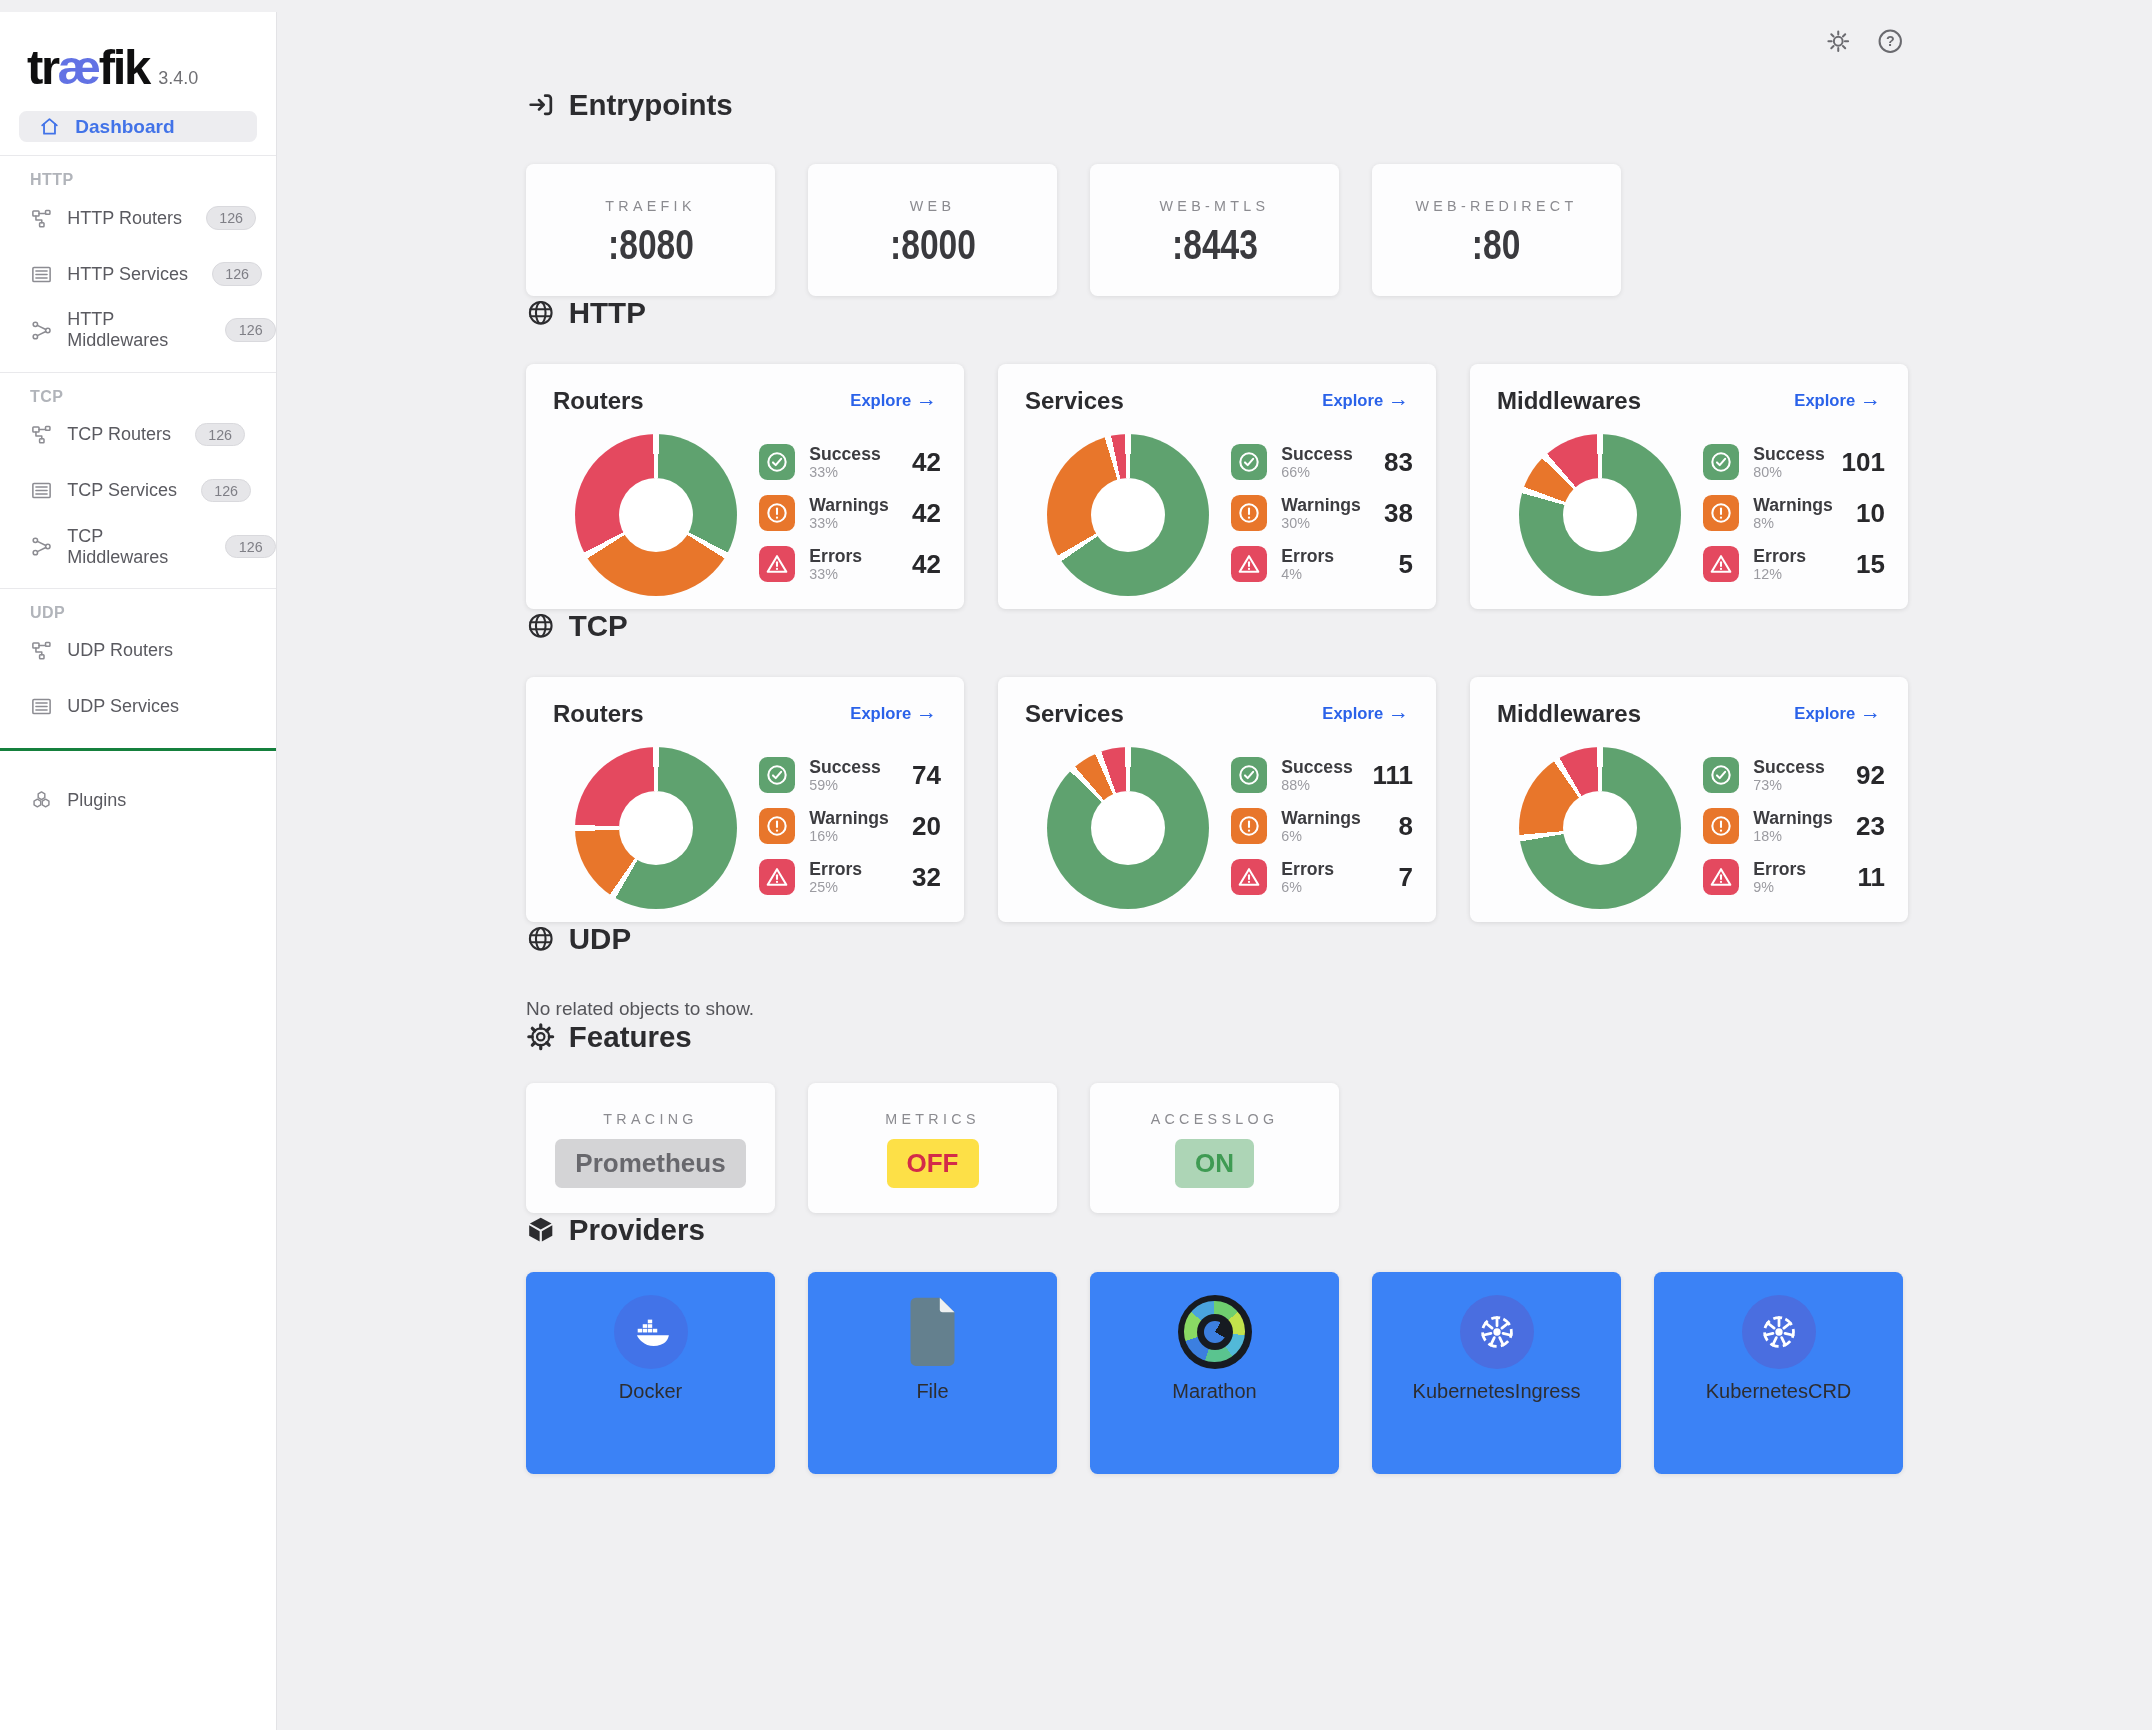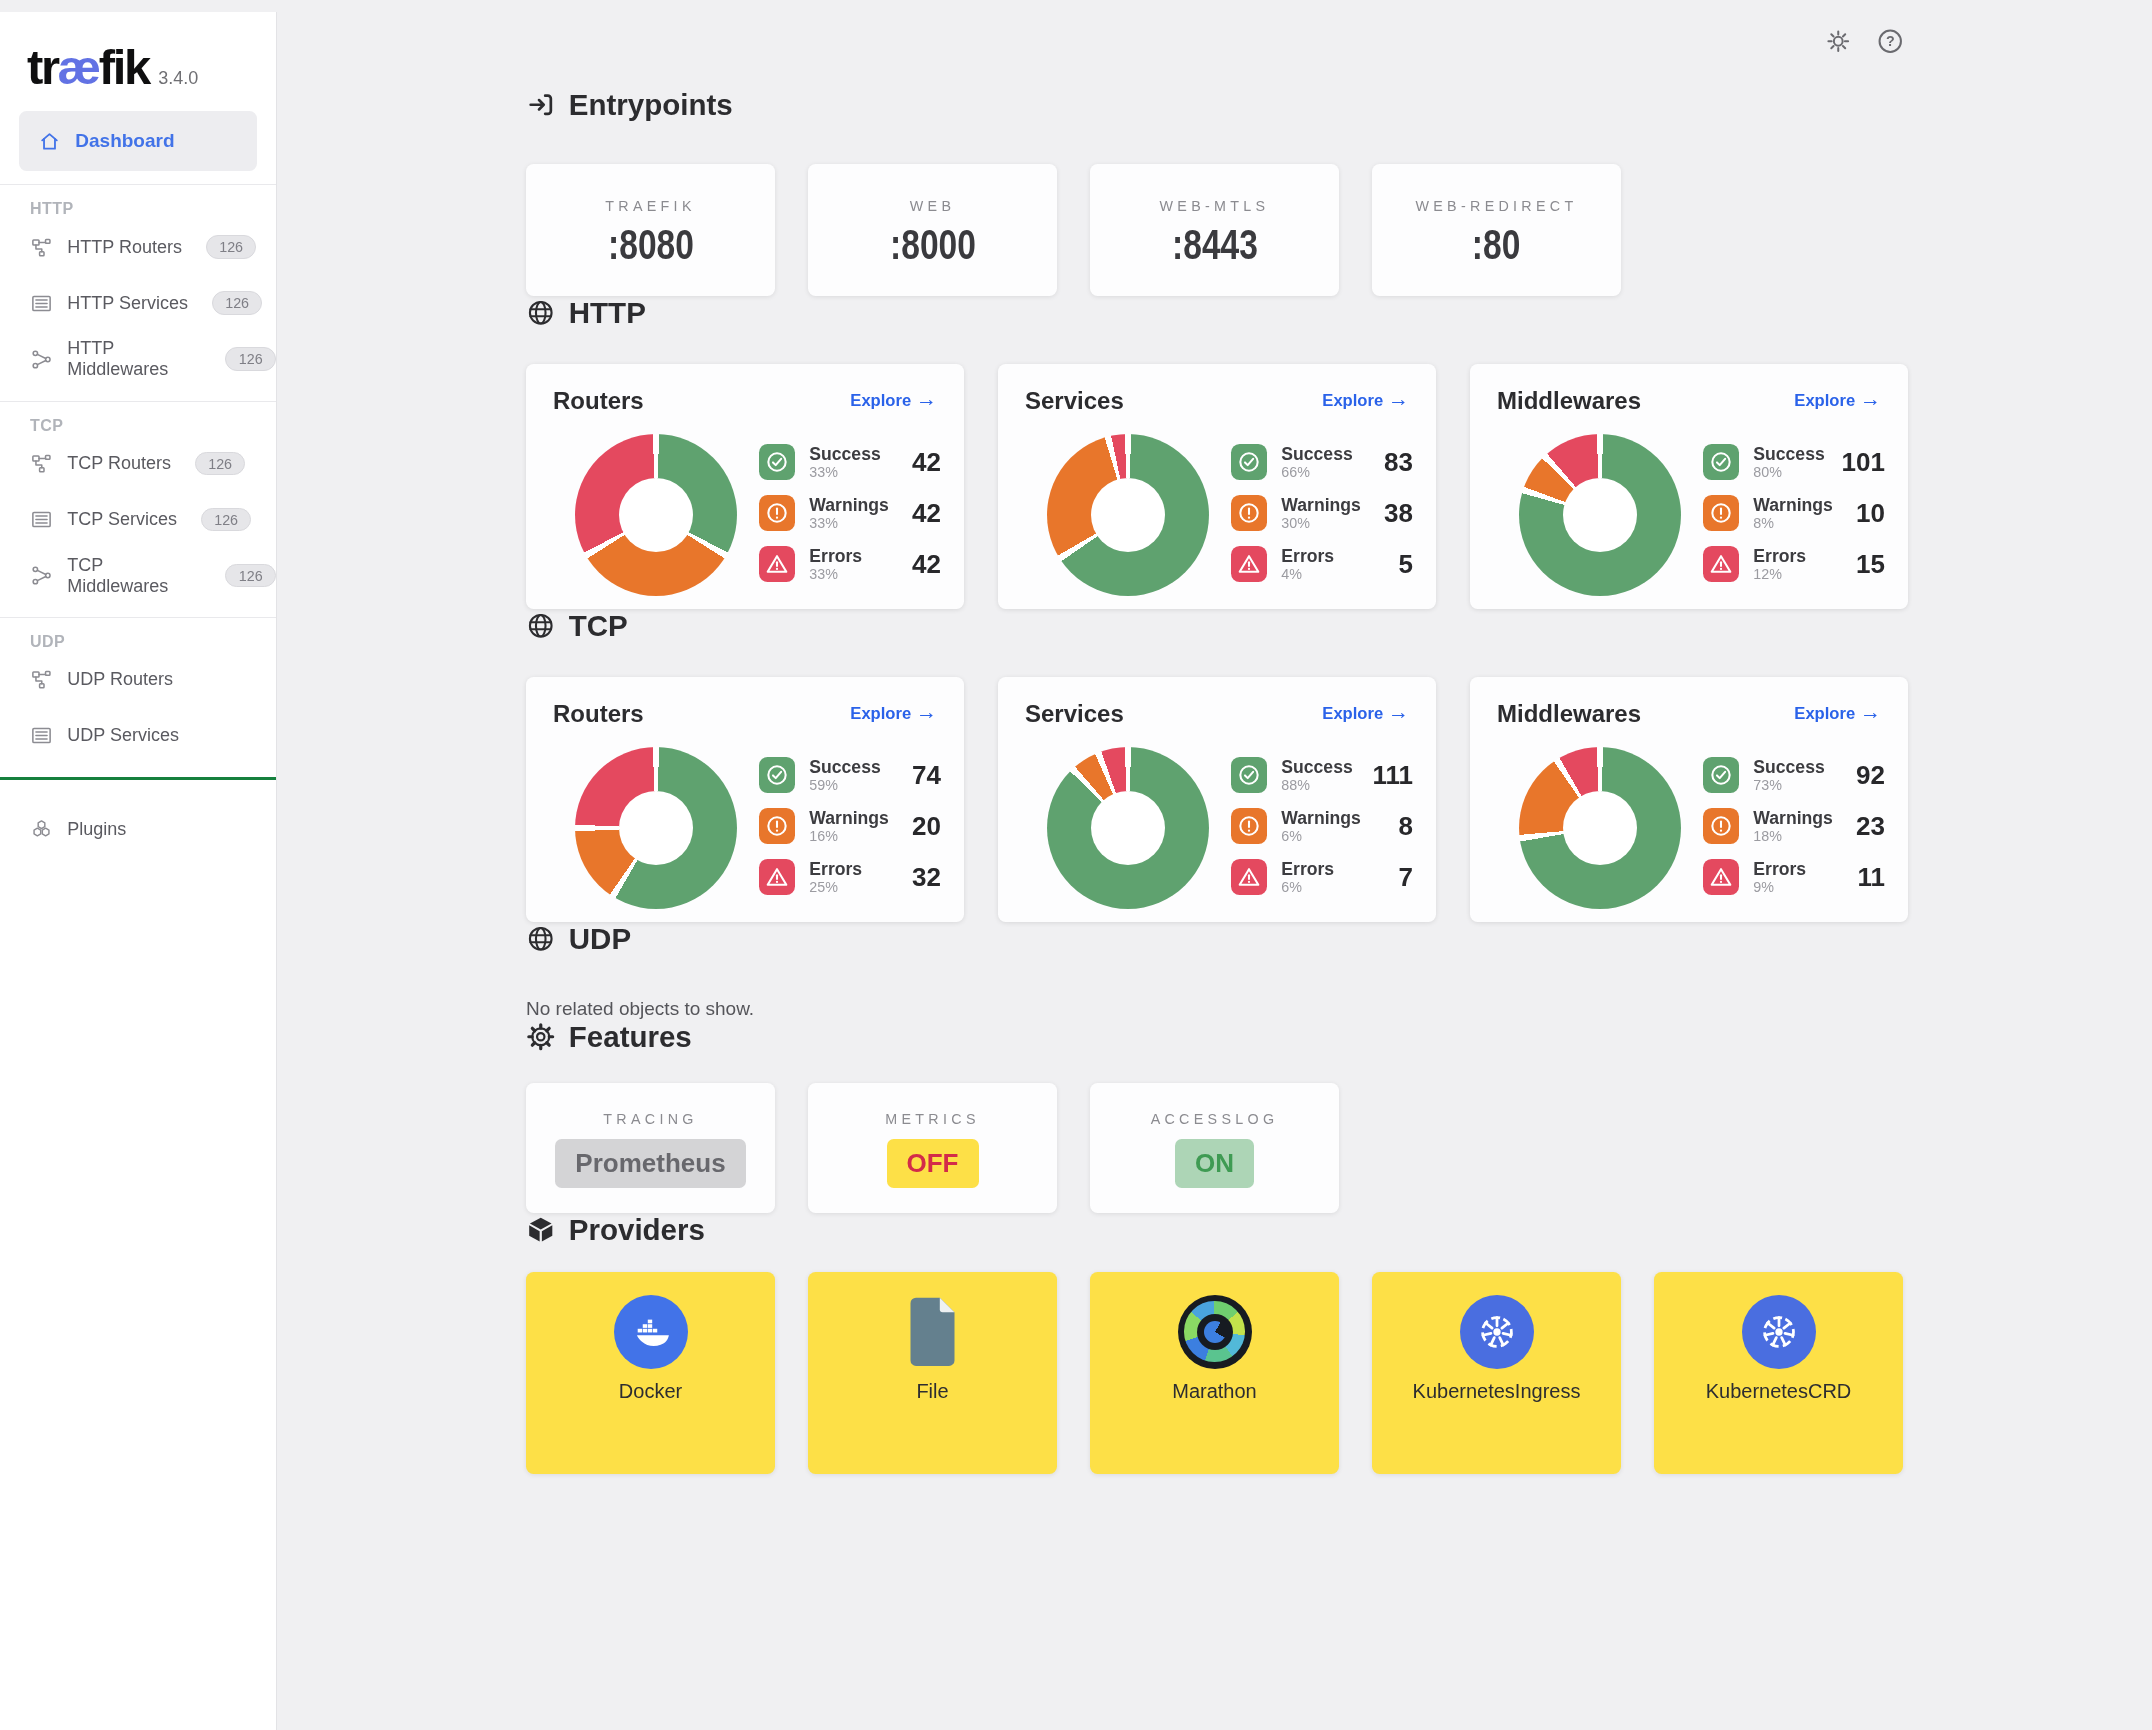--- a/index.html
+++ b/index.html
@@ -11,21 +11,21 @@
   }
   *{box-sizing:border-box;}
   svg{display:block;}
 
   
   .sidebar{position:absolute;left:0;top:12px;width:277px;height:1730px;background:#ffffff;border-right:1px solid #e3e3e6;}
   .logo-row{padding:32px 0 0 27px;display:flex;align-items:baseline;}
   .logo{font-size:49px;line-height:46px;font-weight:700;letter-spacing:-2.4px;color:#0f0f10;}
   .logo .ae{color:#6272e4;}
   .version{font-size:18px;color:#6f6f73;margin-left:9.5px;}
-  .nav-dash{margin:21px 19px 0 19px;height:60px;background:#ededf0;border-radius:7.6px;display:flex;align-items:center;padding-left:19px;gap:14.3px;color:#4273e8;font-size:19px;font-weight:700;cursor:pointer;}
+  .nav-dash{margin:21px 19px 0 19px;height:31px;background:#ededf0;border-radius:7.6px;display:flex;align-items:center;padding-left:19px;gap:14.3px;color:#4273e8;font-size:19px;font-weight:700;cursor:pointer;}
   .nav-dash .sic{color:#4273e8;}
   .sgroup{border-top:1px solid #e9e9ec;margin-top:13.3px;padding-top:15px;}
   .slabel{padding-left:30px;font-size:16px;font-weight:700;letter-spacing:0.5px;color:#b1b4ba;height:19px;}
   .sitem{height:56px;display:flex;align-items:center;padding-left:30px;gap:14.3px;cursor:pointer;}
   .sitem:first-of-type{margin-top:13.3px;}
   .sitem-label{font-size:18px;font-weight:500;color:#5a5a60;}
   .sic{width:23px;height:23px;color:#8c8c92;flex:0 0 auto;}
   .sic svg{width:23px;height:23px;}
   .badge{margin-left:9.5px;background:#e6e6e9;border:1px solid #d9d9dd;color:#7f7f86;font-size:14.3px;padding:2.9px 12.4px;border-radius:13.3px;}
   .plug-sep{border-top:3px solid #15803d;margin-top:13.3px;padding-top:7.6px;}
@@ -72,21 +72,21 @@
   .empty-text{margin-top:42px;font-size:19px;color:#55555a;}
 
   .fcards{display:flex;gap:33px;margin-top:28.5px;}
   .fcard{width:249px;height:130px;background:#fdfdfe;border-radius:7.6px;box-shadow:0 1px 4.8px rgba(0,0,0,.09);text-align:center;padding-top:28.5px;}
   .pill{display:inline-block;margin-top:12.4px;padding:8.6px 20px;border-radius:6.7px;font-size:26px;font-weight:700;}
   .pill.neutral{background:#d4d4d6;color:#68686d;}
   .pill.off{background:#fde047;color:#d32b49;}
   .pill.on{background:#add5b6;color:#3f9b53;}
 
   .pcards{display:flex;gap:33px;margin-top:25px;}
-  .pcard{width:249px;height:202px;background:#fde047;border-radius:7.6px;box-shadow:0 1px 4.8px rgba(0,0,0,.09);text-align:center;padding-top:23px;}
+  .pcard{width:249px;height:202px;background:#3b82f6;border-radius:7.6px;box-shadow:0 1px 4.8px rgba(0,0,0,.09);text-align:center;padding-top:23px;}
   .plabel{margin-top:11.4px;font-size:20px;font-weight:500;color:#2d2d30;}
   .pcircle{width:74px;height:74px;border-radius:50%;margin:0 auto;display:flex;align-items:center;justify-content:center;}
   .pcircle.docker{background:#4273e8;}
   .pcircle.kube{background:#4a6ee0;}
   .pfile{width:74px;height:74px;margin:0 auto;display:flex;align-items:center;justify-content:center;}
   .micon{width:74px;height:74px;border-radius:50%;background:#171b21;position:relative;margin:0 auto;}
   .mring{position:absolute;inset:6.7px;border-radius:50%;
     background:conic-gradient(#6fcf6f 0 14%,#c3e24c 14% 27%,#52b9d8 27% 40%,#5ac48f 40% 55%,#3c7fe0 55% 70%,#8ad964 70% 86%,#4aa3de 86% 100%);}
   .mhole{position:absolute;inset:19px;border-radius:50%;background:#171b21;}
   .mcore{position:absolute;inset:26px;border-radius:50%;background:conic-gradient(from 120deg,#3c7fe0 0 75%,transparent 75%);}

